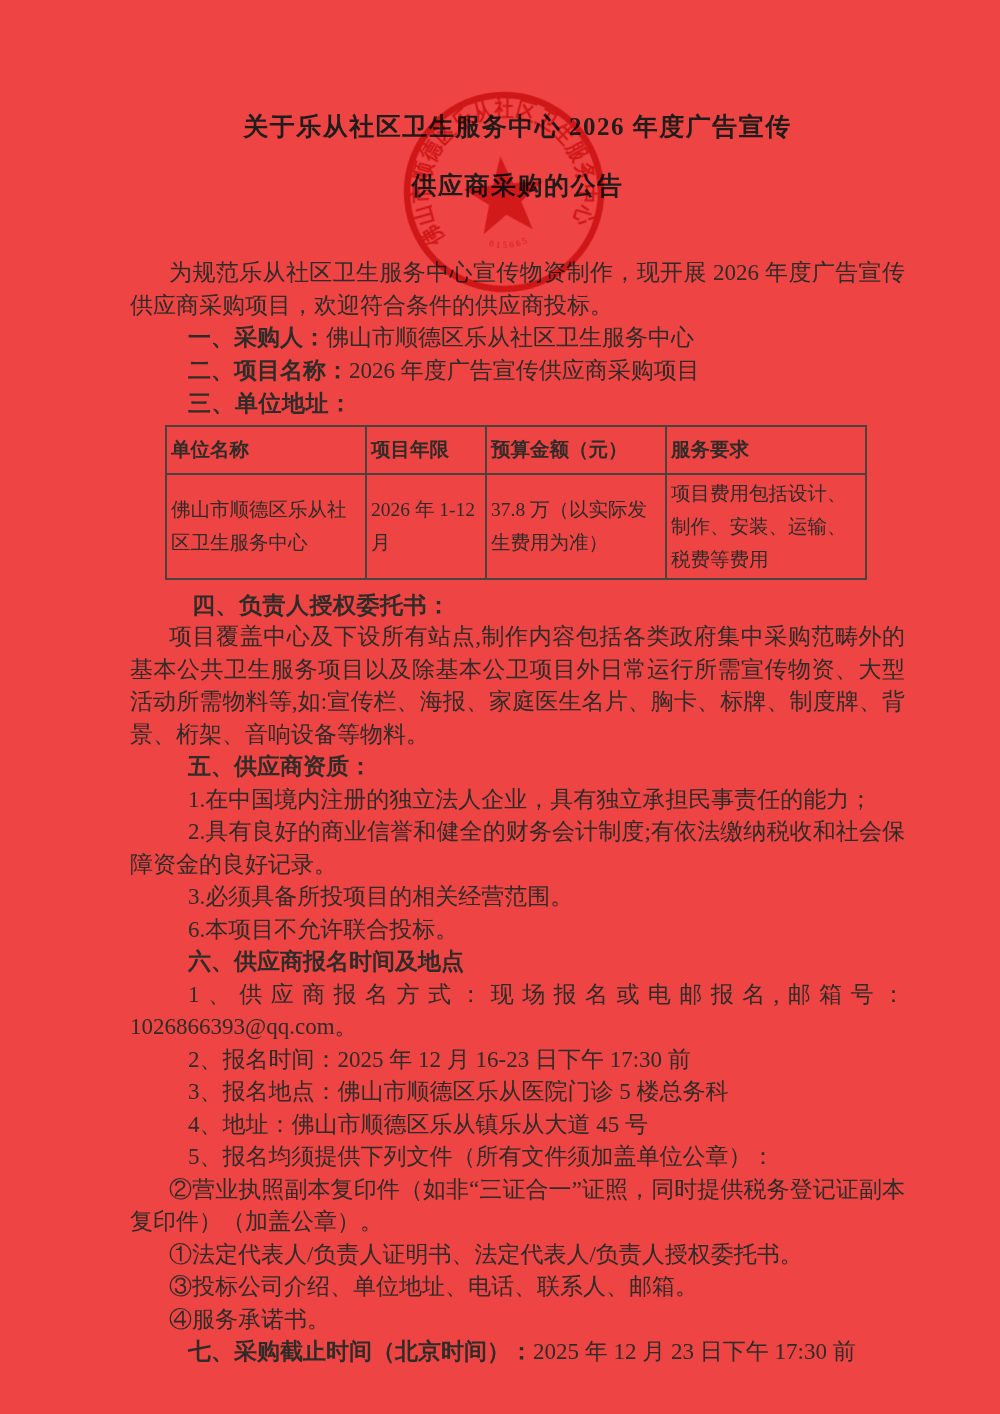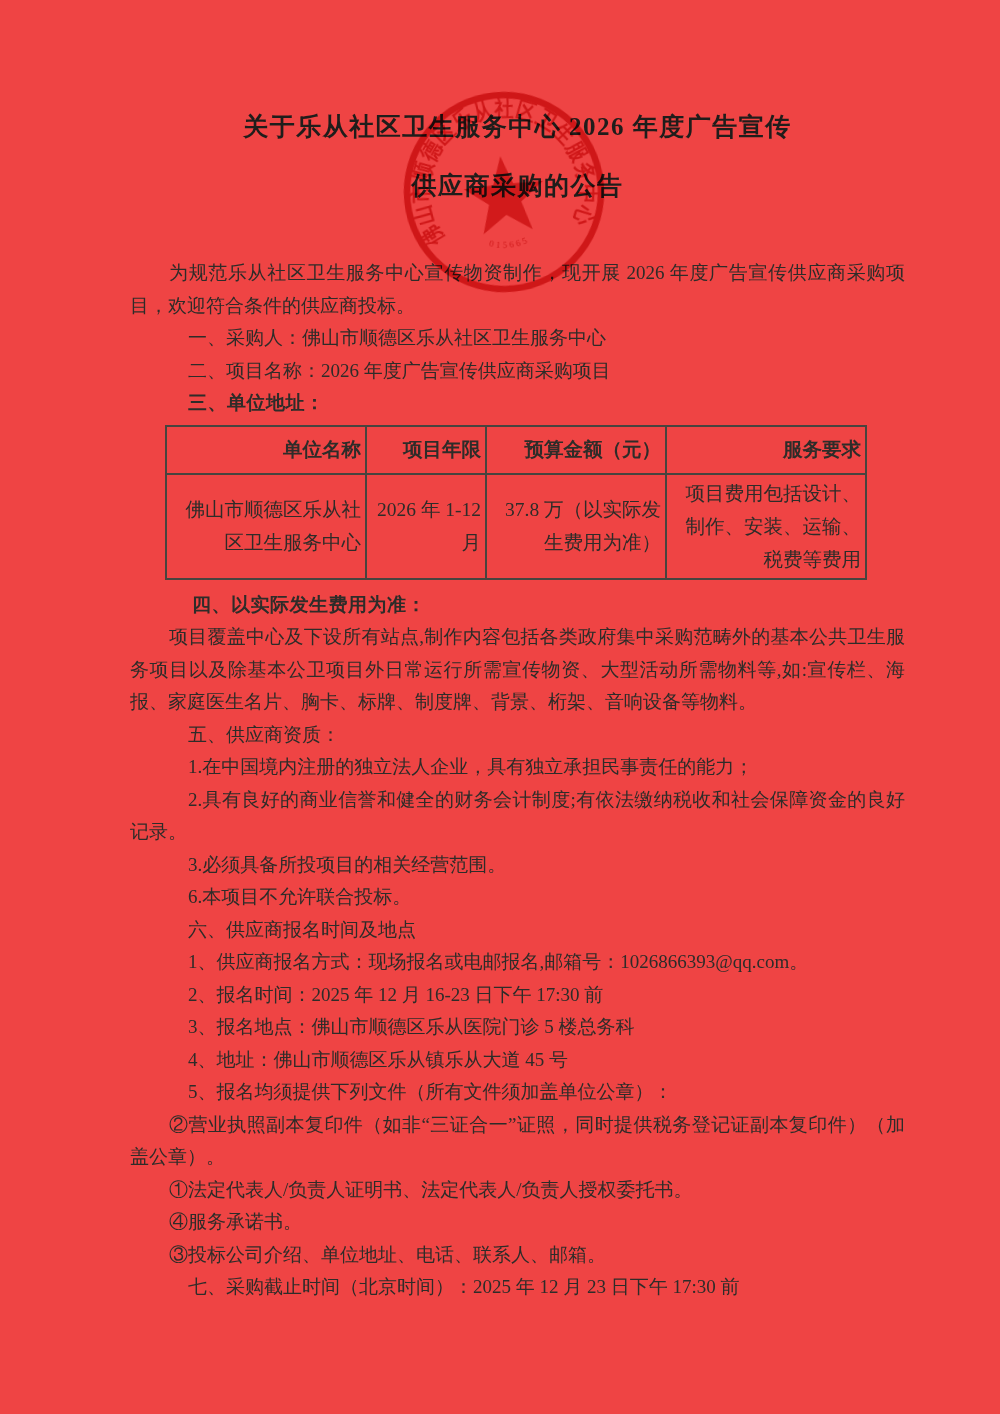--- a/index.html
+++ b/index.html
@@ -18,38 +18,38 @@
   .title{
     margin:112px 0 0;text-align:center;
     font-size:25px;font-weight:700;color:#1f1d1b;
     letter-spacing:1.5px;line-height:30px;
   }
   .tline{display:block;}
   .tline + .tline{margin-top:29px;}
 
   
   .para,.li,.sub{
-    margin:0;font-size:19px;line-height:32.5px;
+    margin:0;font-size:23px;line-height:32.5px;
     text-align:justify;
   }
   .intro{margin-top:56px;}
   .para{text-indent:39px;}
   .li{text-indent:58px;}
   .sub{text-indent:39px;}
-  .b{font-weight:400;}
+  .b{font-weight:700;}
   .hei{font-family:"Liberation Sans","DejaVu Sans",sans-serif;font-weight:700;letter-spacing:0.5px;}
 
   
   table.price{
     border-collapse:collapse;table-layout:fixed;
     width:700px;margin:5px 0 9px 35px;
   }
   table.price th,table.price td{
     border:2px solid #47443f;
-    text-align:right;vertical-align:middle;
+    text-align:left;vertical-align:middle;
     font-size:19.5px;padding:2px 4px;
   }
   table.price th{height:42px;font-weight:700;}
   table.price td{line-height:33px;height:96px;}
 
   
   .stamp{
     position:absolute;left:397px;top:85px;
     width:214px;height:214px;
     transform:rotate(-6deg);
@@ -101,40 +101,40 @@
       <tbody>
         <tr>
           <td>佛山市顺德区乐从社区卫生服务中心</td>
           <td>2026 年 1-12 月</td>
           <td>37.8 万（以实际发生费用为准）</td>
           <td>项目费用包括设计、制作、安装、运输、税费等费用</td>
         </tr>
       </tbody>
     </table>
 
-    <p class="li hei" style="text-indent:62px">四、以实际发生费用为准：</p>
+    <p class="li hei" style="text-indent:62px">四、负责人授权委托书：</p>
     <p class="para">项目覆盖中心及下设所有站点,制作内容包括各类政府集中采购范畴外的基本公共卫生服务项目以及除基本公卫项目外日常运行所需宣传物资、大型活动所需物料等,如:宣传栏、海报、家庭医生名片、胸卡、标牌、制度牌、背景、桁架、音响设备等物料。</p>
 
     <p class="li b">五、供应商资质：</p>
     <p class="li">1.在中国境内注册的独立法人企业，具有独立承担民事责任的能力；</p>
     <p class="li">2.具有良好的商业信誉和健全的财务会计制度;有依法缴纳税收和社会保障资金的良好记录。</p>
     <p class="li">3.必须具备所投项目的相关经营范围。</p>
     <p class="li">6.本项目不允许联合投标。</p>
 
     <p class="li b">六、供应商报名时间及地点</p>
     <p class="li">1、供应商报名方式：现场报名或电邮报名,邮箱号：1026866393@qq.com。</p>
     <p class="li">2、报名时间：2025 年 12 月 16-23 日下午 17:30 前</p>
     <p class="li">3、报名地点：佛山市顺德区乐从医院门诊 5 楼总务科</p>
     <p class="li">4、地址：佛山市顺德区乐从镇乐从大道 45 号</p>
     <p class="li">5、报名均须提供下列文件（所有文件须加盖单位公章）：</p>
 
     <p class="sub">②营业执照副本复印件（如非“三证合一”证照，同时提供税务登记证副本复印件）（加盖公章）。</p>
     <p class="sub">①法定代表人/负责人证明书、法定代表人/负责人授权委托书。</p>
+    <p class="sub">③投标公司介绍、单位地址、电话、联系人、邮箱。</p>
     <p class="sub">④服务承诺书。</p>
-    <p class="sub">③投标公司介绍、单位地址、电话、联系人、邮箱。</p>
 
     <p class="li"><span class="b">七、采购截止时间（北京时间）：</span><span>2025 年 12 月 23 日下午 17:30 前</span></p>
 
   </div>
 
   <div class="stamp">
     <svg viewBox="-107 -107 214 214" width="214" height="214">
       <circle class="ring" cx="0" cy="0" r="97"></circle>
       <path id="sealArc" d="M -64 41 A 76 76 0 1 1 64 41" fill="none"></path>
       <text class="seal-text" textLength="322" lengthAdjust="spacingAndGlyphs">

